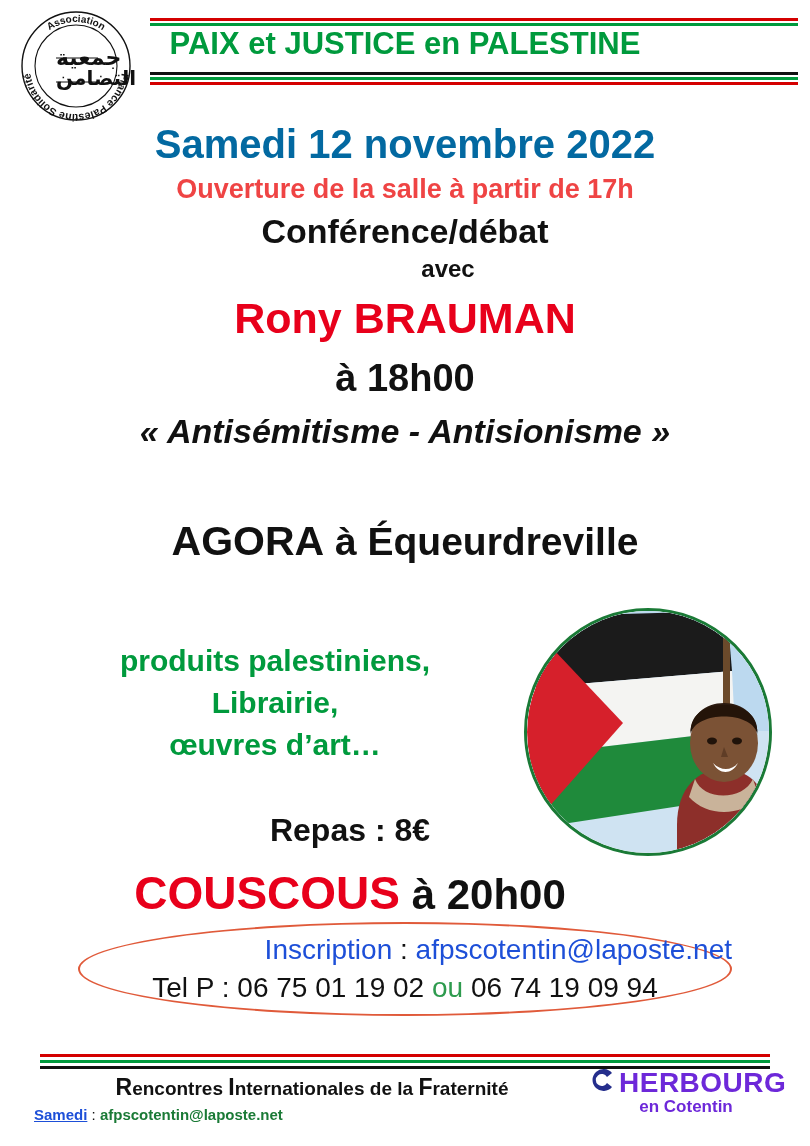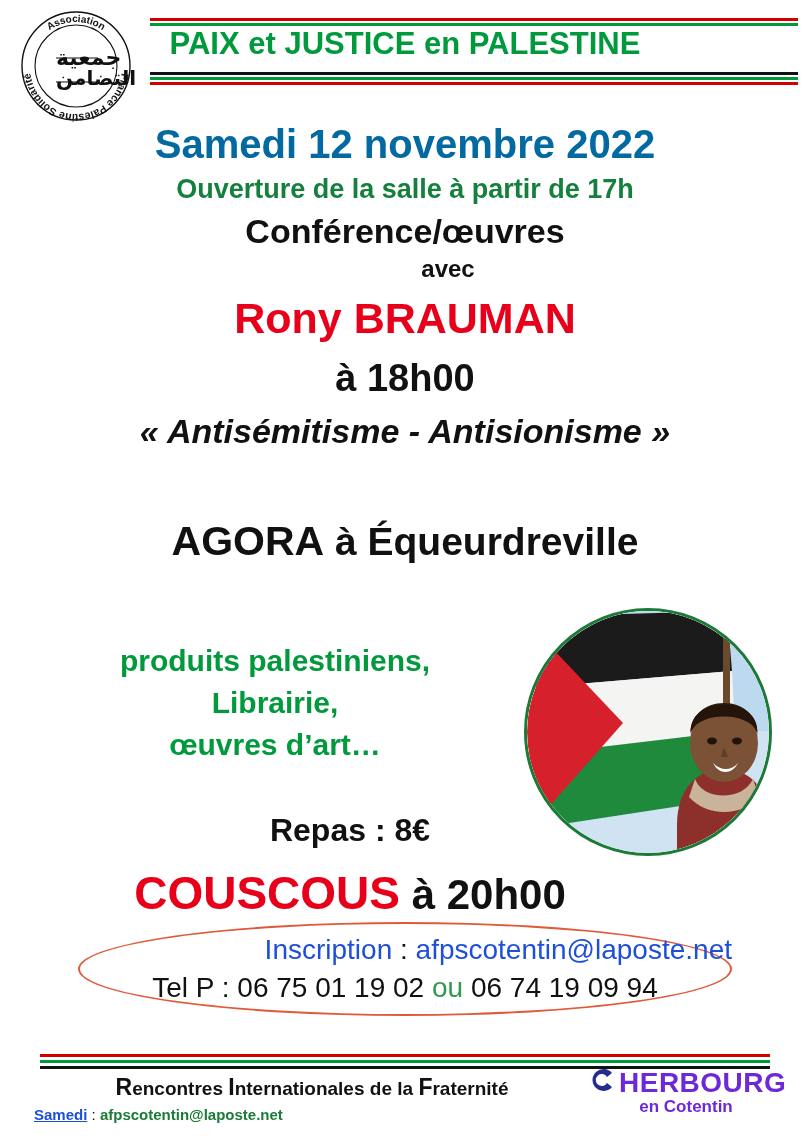--- a/index.html
+++ b/index.html
@@ -99,21 +99,21 @@
   .l-date {
     top: 122px;
     font-size: 40px;
     font-weight: bold;
     color: #0369a1;
   }
   .l-open {
     top: 174px;
     font-size: 27px;
     font-weight: bold;
-    color: #15803d;
+    color: #ef4444;
   }
   .l-conf {
     top: 212px;
     font-size: 34px;
     font-weight: bold;
     color: #111;
   }
   .l-avec {
     top: 255px;
     font-size: 24px;
@@ -333,21 +333,21 @@
   <div class="top-rules-bottom">
     <div class="rule black"></div>
     <div class="rule gap"></div>
     <div class="rule green"></div>
     <div class="rule gap"></div>
     <div class="rule red"></div>
   </div>
 
   <div class="center l-date">Samedi 12 novembre 2022</div>
   <div class="center l-open">Ouverture de la salle à partir de 17h</div>
-  <div class="center l-conf">Conférence/œuvres</div>
+  <div class="center l-conf">Conférence/débat</div>
   <div class="center l-avec">avec</div>
   <div class="center l-speaker">Rony BRAUMAN</div>
   <div class="center l-hour">à 18h00</div>
   <div class="center l-theme">« Antisémitisme - Antisionisme »</div>
 
   <div class="center l-venue">
     <span class="agora">AGORA</span><span> à Équeurdreville</span>
   </div>
 
   <div class="products">

